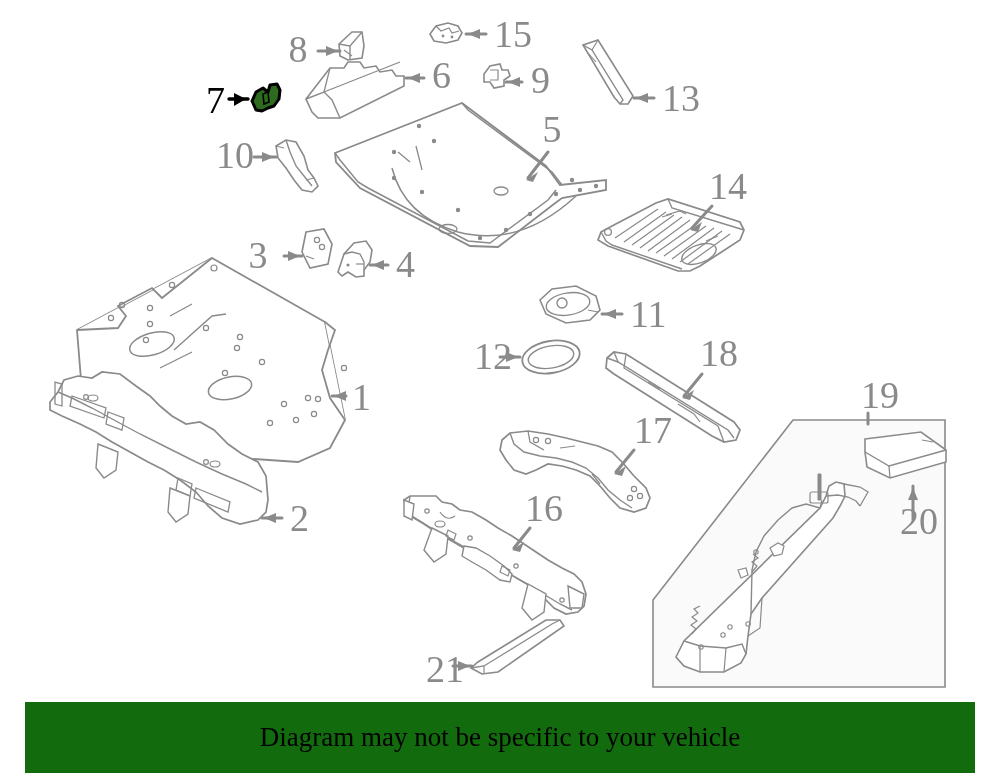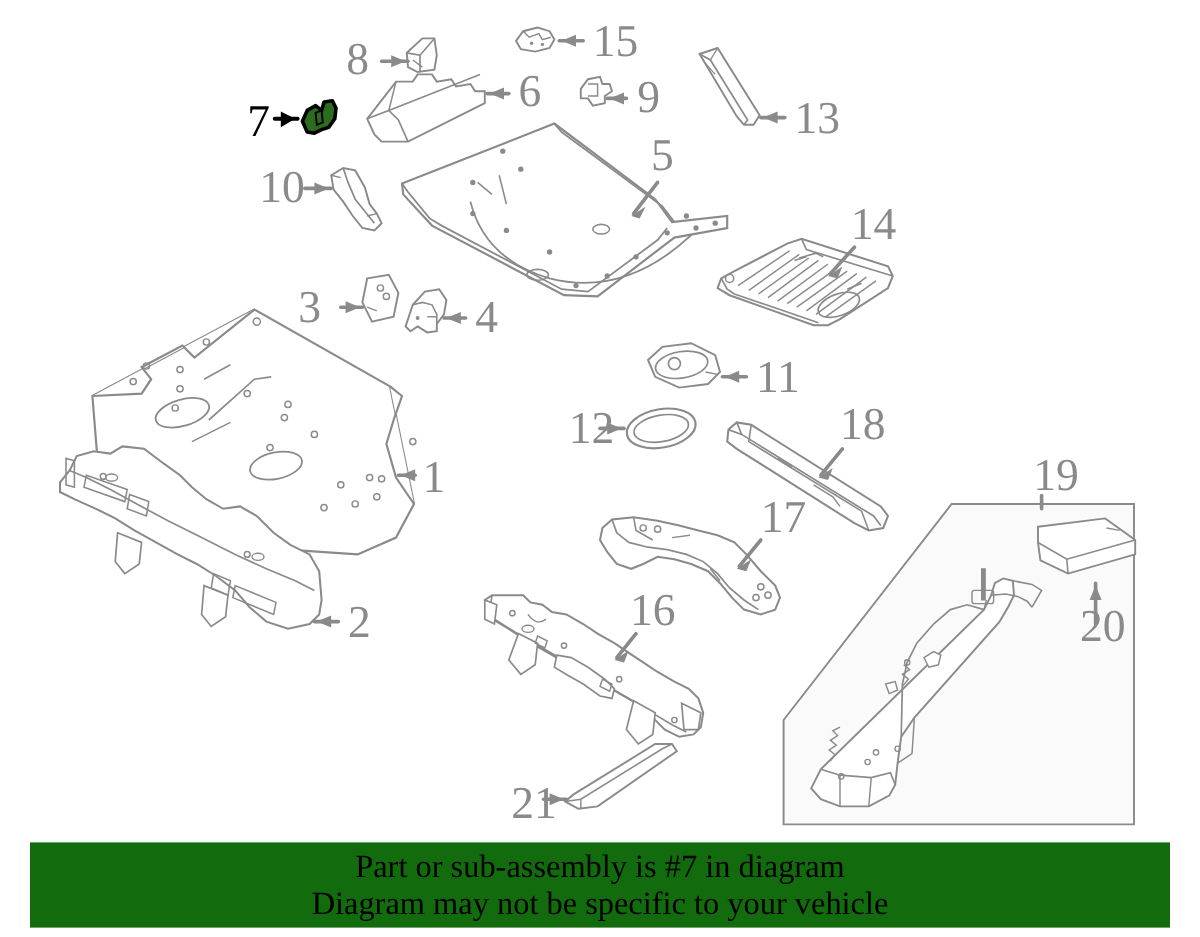--- a/index.html
+++ b/index.html
@@ -423,17 +423,16 @@
         <text class="callout-label" x="700" y="366" text-anchor="start">18</text>
         <text class="callout-label" x="861" y="408" text-anchor="start">19</text>
         <text class="callout-label" x="900" y="534" text-anchor="start">20</text>
         <text class="callout-label" x="426" y="682" text-anchor="start">21</text>
       </g>
 
     </svg>
   </div>
 
   <div id="notice-banner">
-    <div class="notice-line">Part or sub-assembly is #7 in diagram</div>
     <div class="notice-line">Diagram may not be specific to your vehicle</div>
   </div>
 
 </div>
 
 </body></html>

